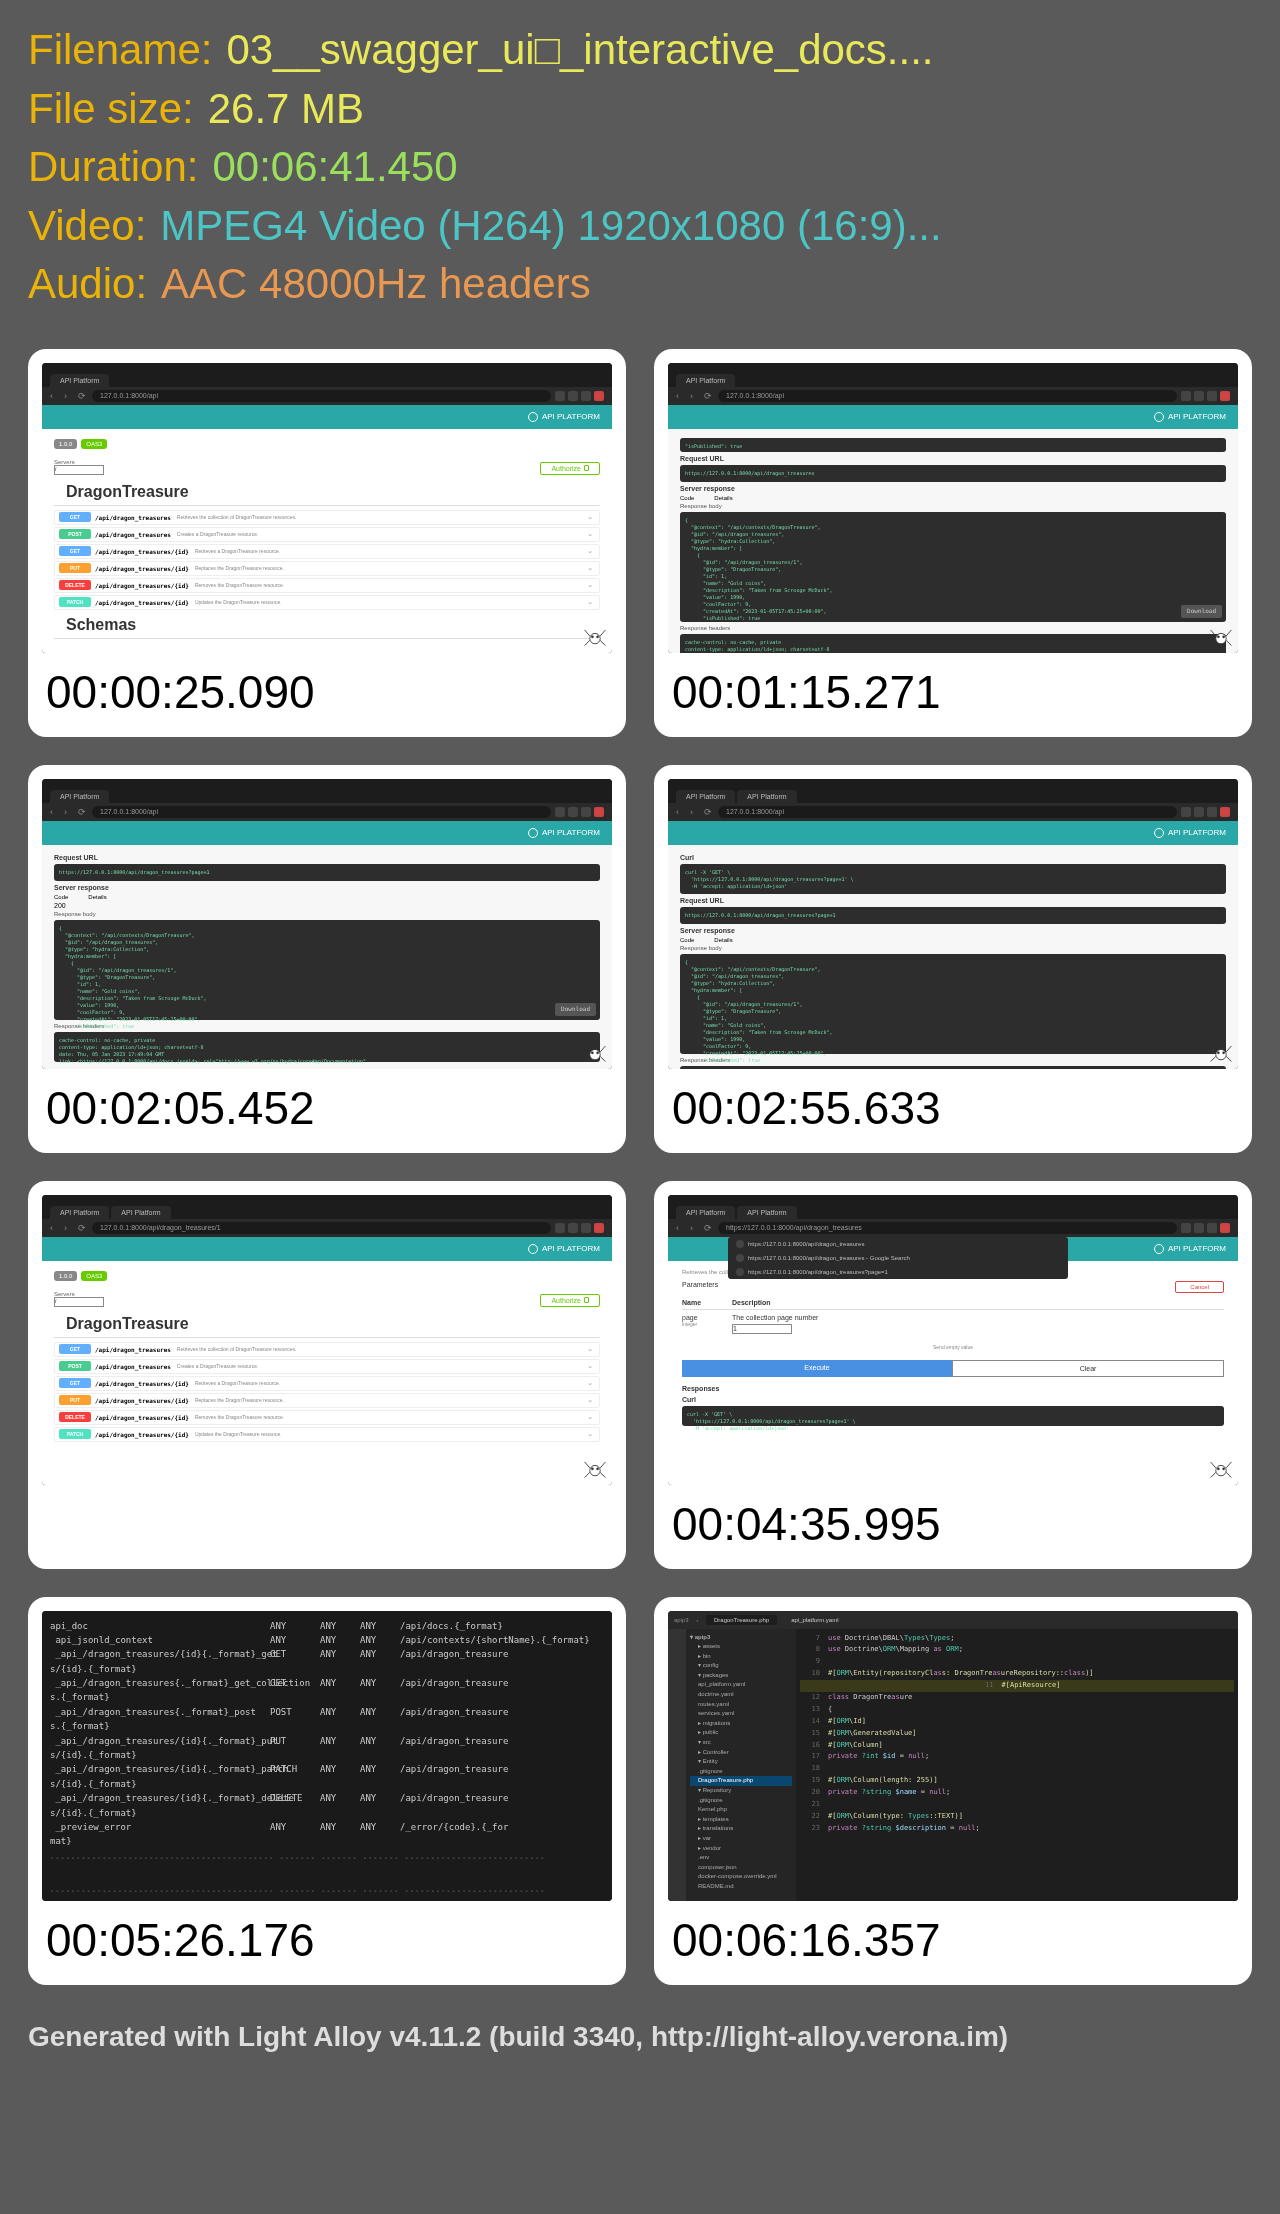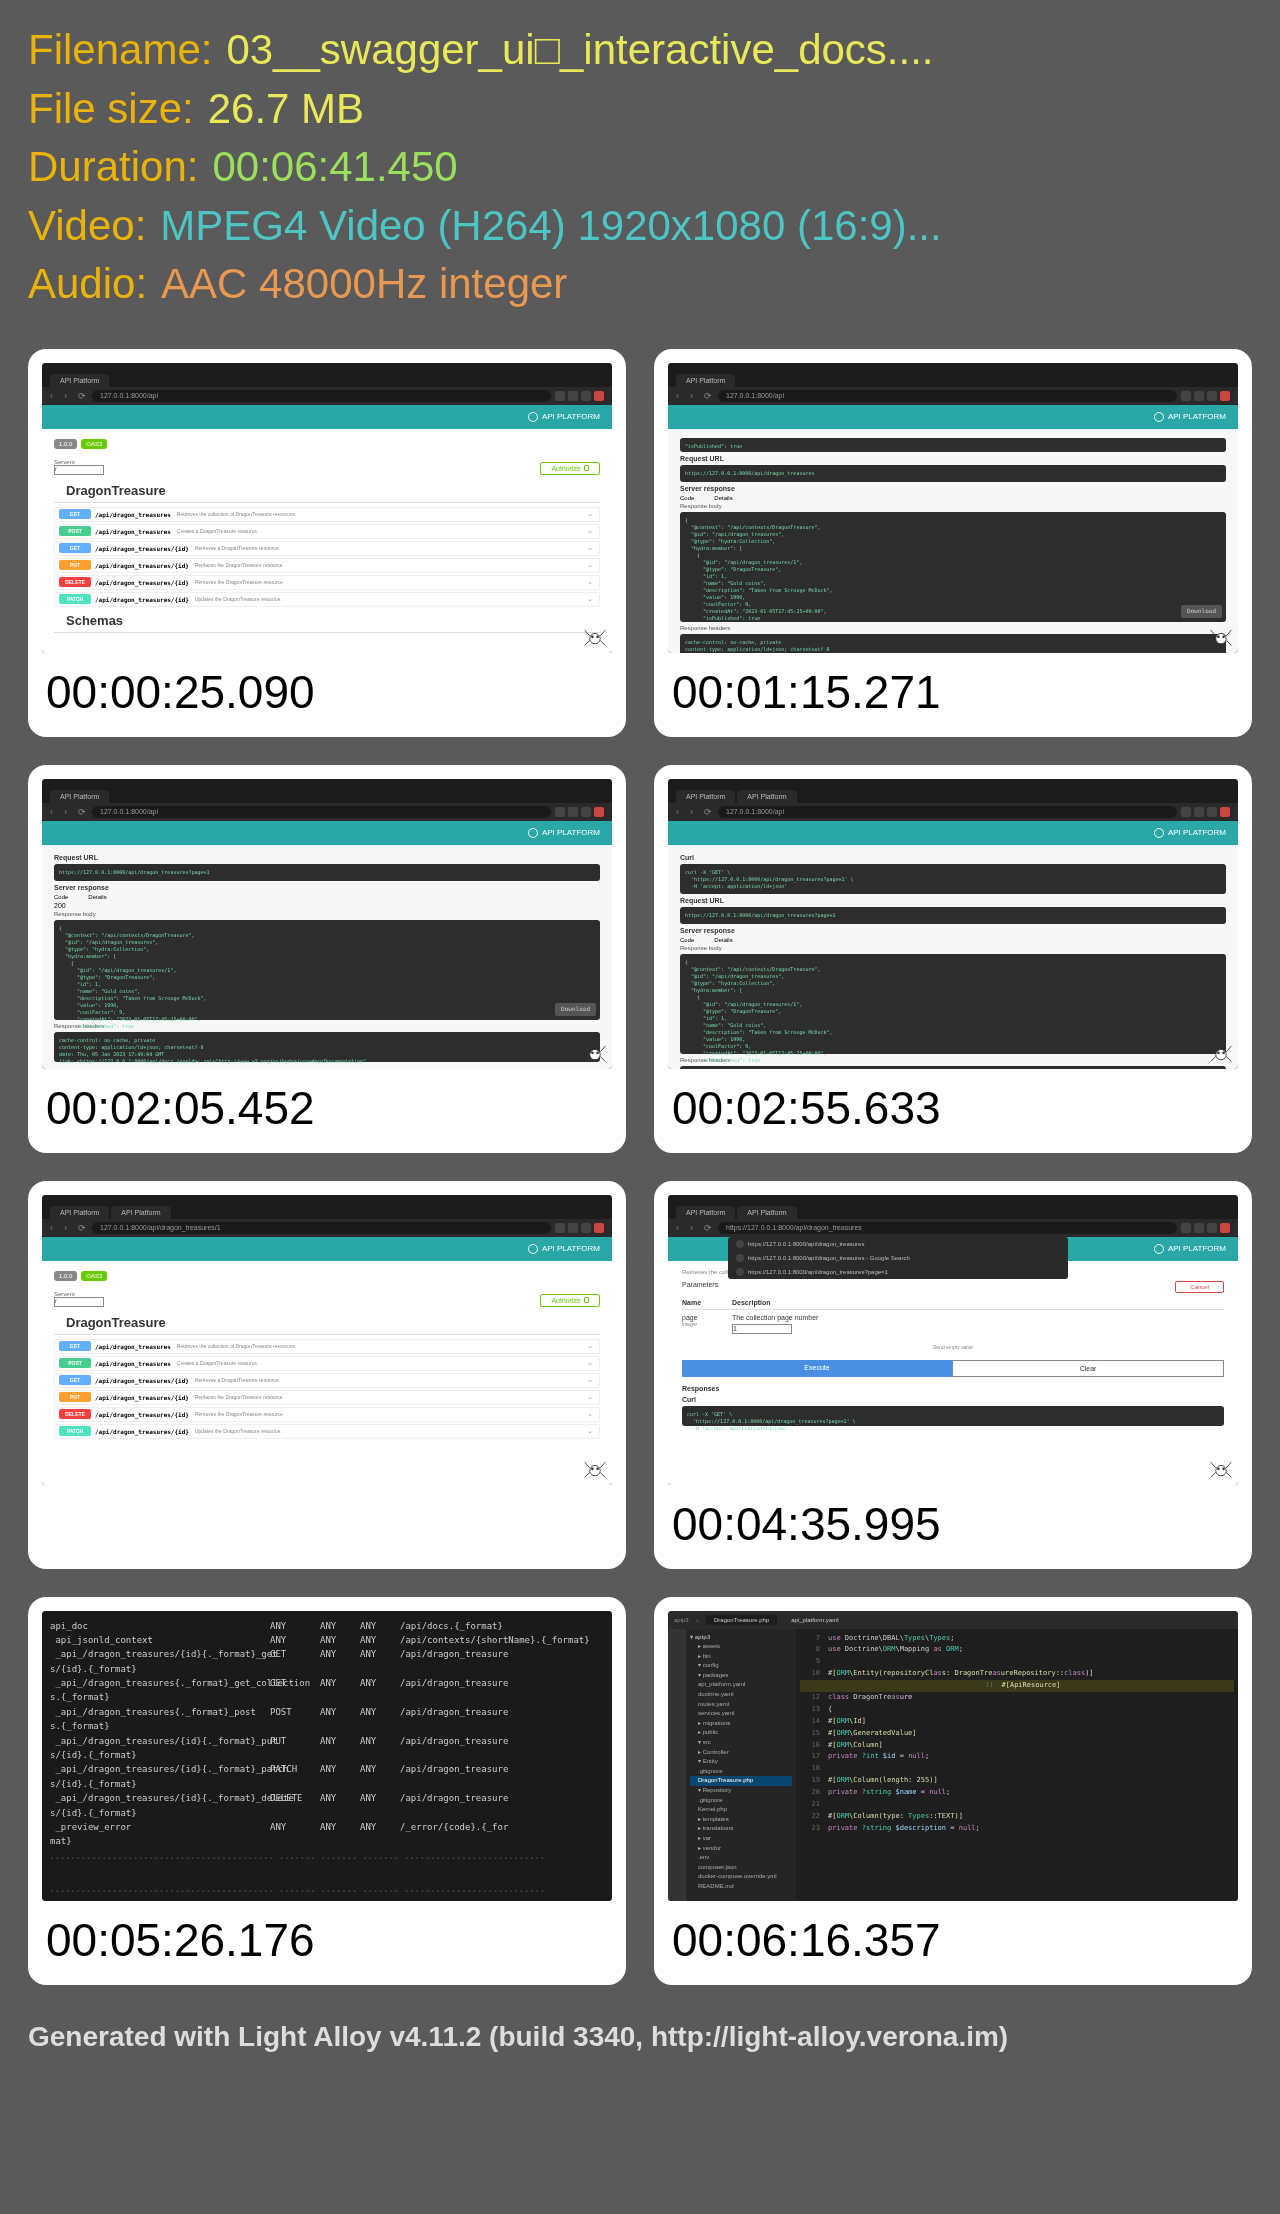--- a/index.html
+++ b/index.html
@@ -40,21 +40,21 @@
   .api-body { background: #fff; height: calc(100% - 66px); padding: 6px 12px; overflow: hidden; }
   .badges { display: flex; gap: 4px; margin: 4px 0; }
   .badge { font-size: 6px; padding: 2px 5px; border-radius: 3px; color: #fff; }
   .badge.v { background: #888; }
   .badge.oas { background: #6c0; }
   .srv-row { display: flex; justify-content: space-between; align-items: flex-end; margin: 10px 0 4px; }
   .srv-label { font-size: 6px; color: #666; }
   .srv-select { width: 50px; height: 10px; border: 1px solid #888; font-size: 5px; }
   .auth-btn { font-size: 7px; padding: 2px 10px; border: 1px solid #6c0; color: #6c0; border-radius: 2px; display: flex; align-items: center; gap: 3px; }
   .lock { width: 5px; height: 6px; border: 1px solid #6c0; border-radius: 1px; }
-  .section-title { font-size: 13px; font-weight: bold; color: #333; padding: 4px 12px; border-bottom: 1px solid #ddd; margin-bottom: 4px; }
+  .section-title { font-size: 16px; font-weight: bold; color: #333; padding: 4px 12px; border-bottom: 1px solid #ddd; margin-bottom: 4px; }
   .endpoint { display: flex; align-items: center; height: 15px; border: 1px solid #eee; margin-bottom: 2px; font-size: 6px; border-radius: 2px; }
   .method { width: 32px; text-align: center; color: #fff; padding: 2px 0; border-radius: 2px; margin: 0 4px; font-size: 5px; font-weight: bold; }
   .m-get { background: #61affe; }
   .m-post { background: #49cc90; }
   .m-put { background: #fca130; }
   .m-del { background: #f93e3e; }
   .m-patch { background: #50e3c2; }
   .ep-path { font-family: monospace; font-weight: bold; margin-right: 6px; }
   .ep-desc { color: #888; font-size: 5px; }
   .chevron { margin-left: auto; margin-right: 6px; color: #999; font-size: 7px; }
@@ -127,21 +127,21 @@
   <div class="meta-row">
       <span class="meta-label">Duration:</span>
       <span class="meta-value v-duration">00:06:41.450</span>
     </div>
   <div class="meta-row">
       <span class="meta-label">Video:</span>
       <span class="meta-value v-video">MPEG4 Video (H264) 1920x1080 (16:9)...</span>
     </div>
   <div class="meta-row">
       <span class="meta-label">Audio:</span>
-      <span class="meta-value v-audio">AAC 48000Hz integer</span>
+      <span class="meta-value v-audio">AAC 48000Hz headers</span>
     </div>
 </div>
 
 <div class="grid">
 
   <div class="thumb-card">
     <div class="thumb-img">
       <div class="br-top">
           <div class="br-tab">API Platform</div>
         </div>

